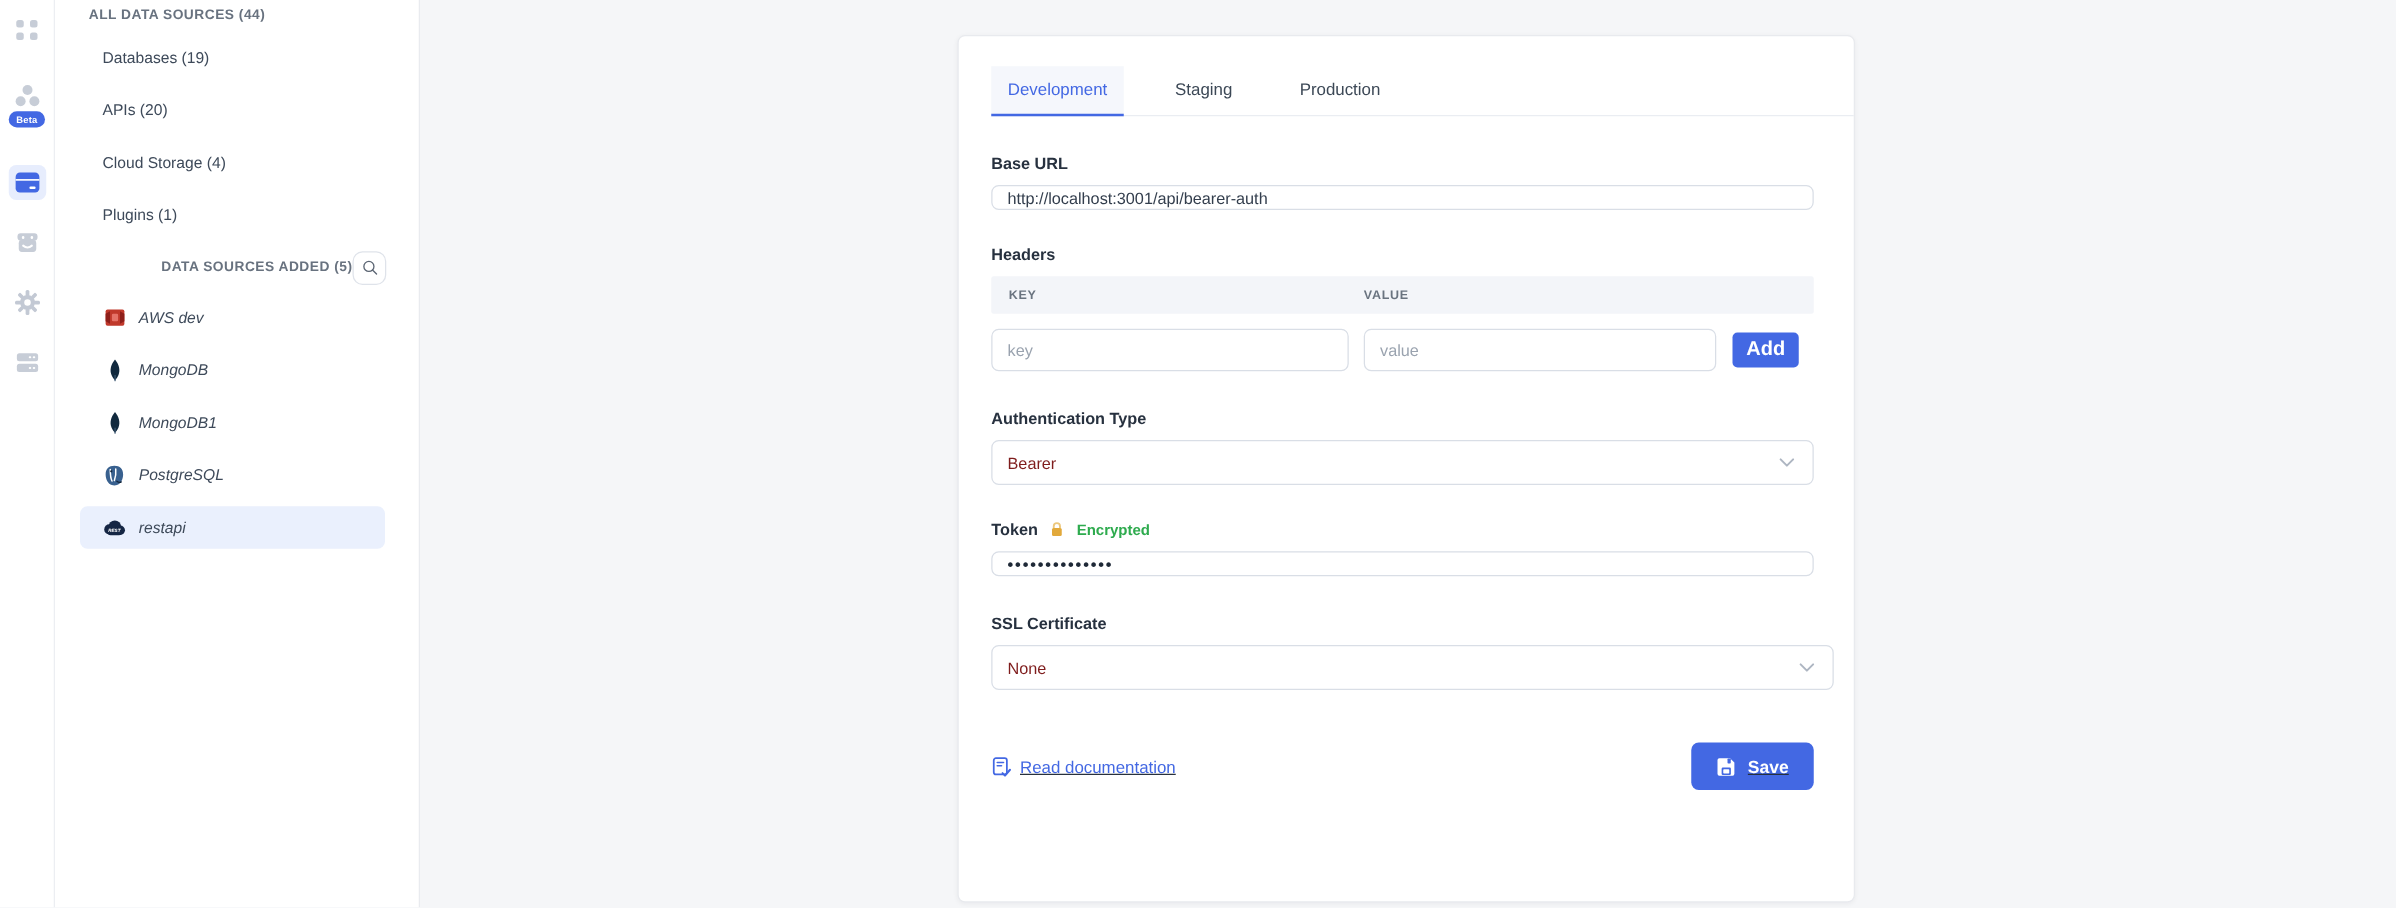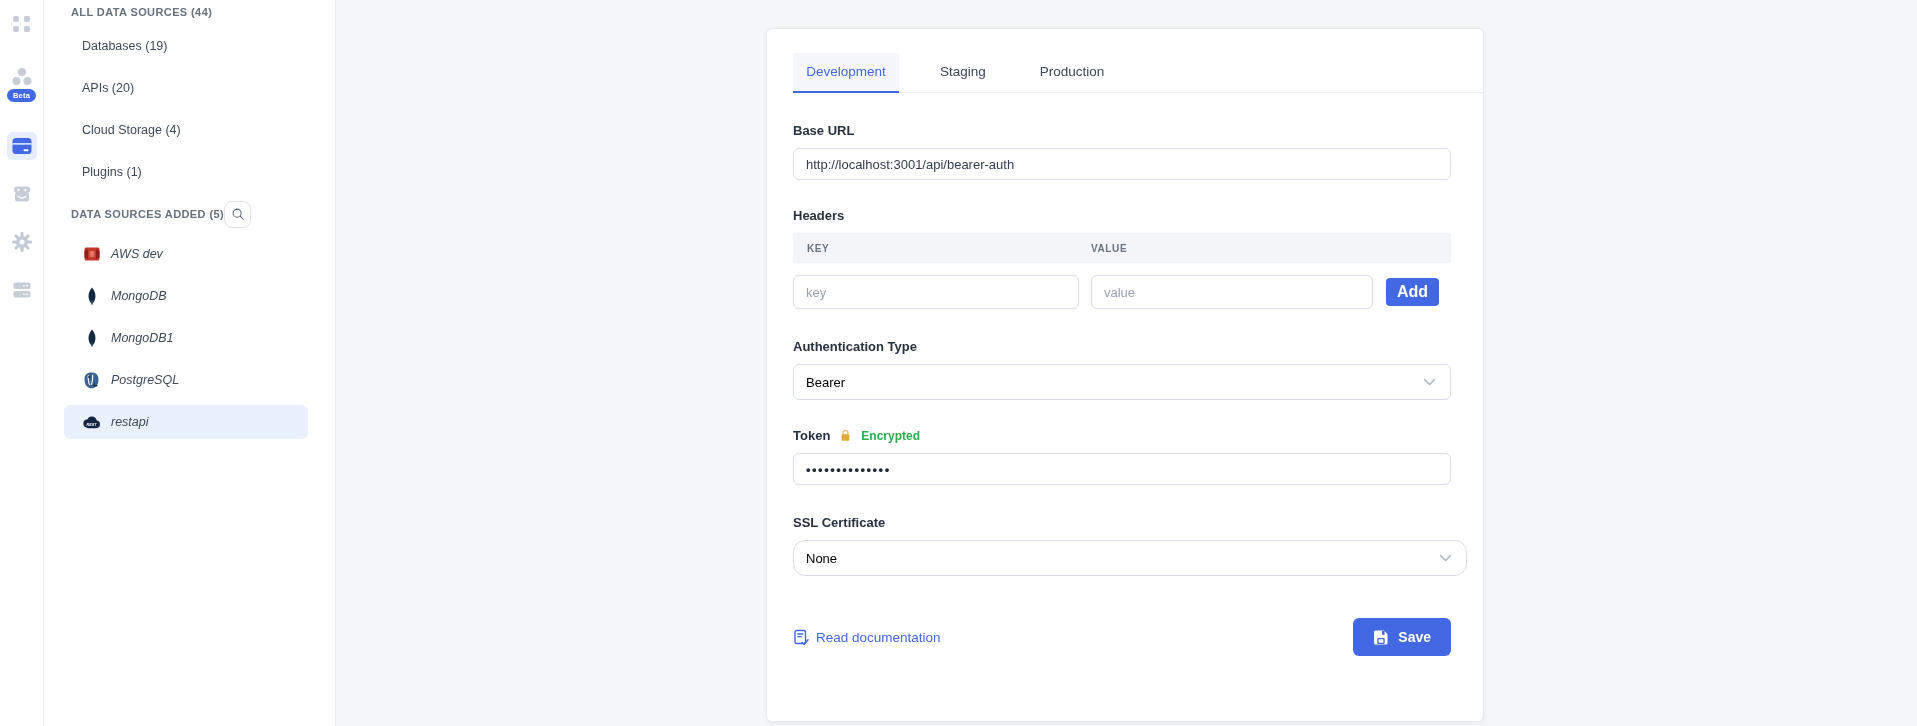--- a/index.html
+++ b/index.html
@@ -30,21 +30,21 @@
   
   .sidebar {
     position: absolute; left: 44px; top: 0; bottom: 0; width: 292px;
     background: #fff; border-right: 1px solid #e9ebef; padding-top: 3px;
   }
   .section-header {
     font-size: 11px; font-weight: bold; color: #68727f; letter-spacing: .4px;
     padding: 0 26px 0 27px; height: 18px; display: flex; align-items: center;
   }
   .section-header-row {
-    display: flex; align-items: center; justify-content: flex-start;
+    display: flex; align-items: center; justify-content: flex-end;
     padding-right: 26px; height: 38px; margin-top: 2px;
   }
   .cat-list { margin-top: 4px; }
   .cat-item {
     height: 42px; display: flex; align-items: center; padding-left: 38px;
     font-size: 12.5px; color: #3e4a5a; cursor: pointer;
   }
   .search-btn {
     width: 27px; height: 27px; border: 1px solid #dfe3ea; border-radius: 8px;
     background: #fff; display: flex; align-items: center; justify-content: center; cursor: pointer;
@@ -76,21 +76,21 @@
     font-size: 13.5px; color: #3c4856; padding: 11px 0 12px; text-align: center;
     cursor: pointer; position: relative;
   }
   .tab.t0 { width: 106px; }
   .tab.t1 { width: 74px; margin-left: 27px; }
   .tab.t2 { width: 90px; margin-left: 27px; }
   .tab.active { color: #4368E3; background: #f5f7fc; border-bottom: 2px solid #4368E3; margin-bottom: -1px; }
 
   .field-label { display: block; font-size: 13px; font-weight: bold; color: #27313f; margin: 30px 0 10px; }
   .text-input {
-    width: 100%; height: 32px; border: 1px solid #d9dee6; border-radius: 6px;
+    width: 100%; height: 20px; border: 1px solid #d9dee6; border-radius: 6px;
     padding: 0 12px; font-size: 13px; color: #333e4d; background: #fff; outline: none;
     font-family: "Liberation Sans", sans-serif;
   }
   .text-input::placeholder { color: #9aa3af; }
 
   .hdr-table-head {
     display: flex; align-items: center; height: 30px; background: #f3f5f9; border-radius: 2px;
     font-size: 10px; font-weight: bold; color: #6a7480; letter-spacing: .6px; margin-top: 2px;
   }
   .hdr-table-head .col-key { width: 298px; padding-left: 14px; }
@@ -99,30 +99,30 @@
   .hdr-row .val-in { width: 282px; height: 34px; }
   .add-btn {
     height: 28px; padding: 0 11px; background: #4368E3; color: #fff; border: none;
     border-radius: 4px; font-size: 16px; font-weight: bold; cursor: pointer; margin-left: 1px;
     font-family: "Liberation Sans", sans-serif;
   }
 
   .select {
     width: 100%; height: 36px; border: 1px solid #d9dee6; border-radius: 6px;
     display: flex; align-items: center; justify-content: space-between; padding: 0 14px 0 12px;
-    font-size: 13px; color: #000000; cursor: pointer; background: #fff;
-  }
-  .select.wide { width: calc(100% + 16px); border-radius: 12px; }
+    font-size: 13px; color: #7f1d1d; cursor: pointer; background: #fff;
+  }
+  .select.wide { width: calc(100% + 16px); }
 
   .token-label-row { display: flex; align-items: center; gap: 9px; margin: 28px 0 10px; }
   .token-label-row .field-label { margin: 0; }
   .encrypted-text { font-size: 12px; font-weight: bold; color: #2eab4e; }
   .masked { letter-spacing: 1.5px; font-weight: bold; color: #1f2937; }
 
-  .footer-row { display: flex; align-items: center; justify-content: space-between; margin-top: 42px; }
+  .footer-row { display: flex; align-items: center; justify-content: space-between; margin-top: 42px; text-decoration: underline; }
   .doc-link { display: flex; align-items: center; gap: 7px; color: #4368E3; font-size: 13.5px; cursor: pointer; text-decoration: none; }
   .save-btn {
     display: flex; align-items: center; gap: 9px; background: #4368E3; color: #fff;
     border: none; border-radius: 6px; height: 38px; padding: 0 20px;
     font-size: 14px; font-weight: bold; cursor: pointer; font-family: "Liberation Sans", sans-serif;
   }
 </style>
 </head>
 <body>
 

